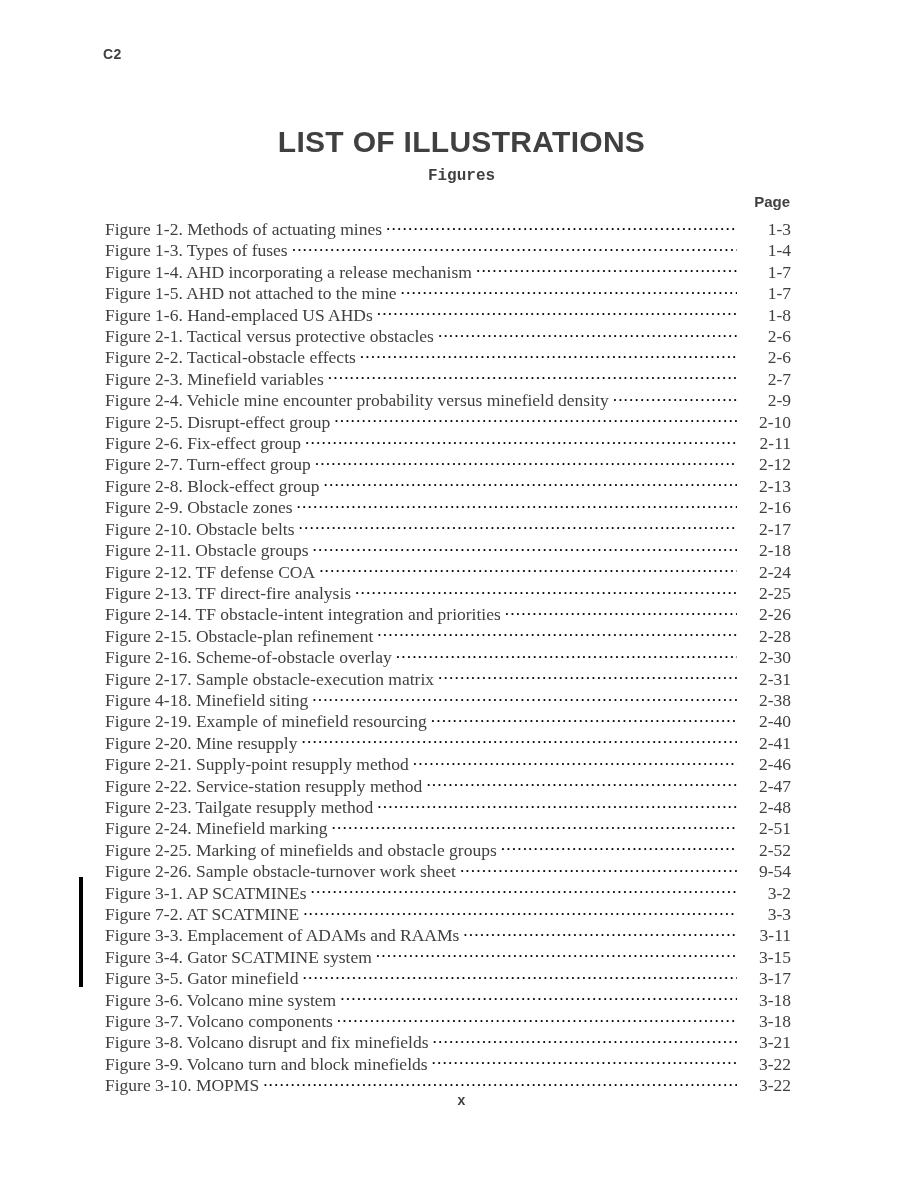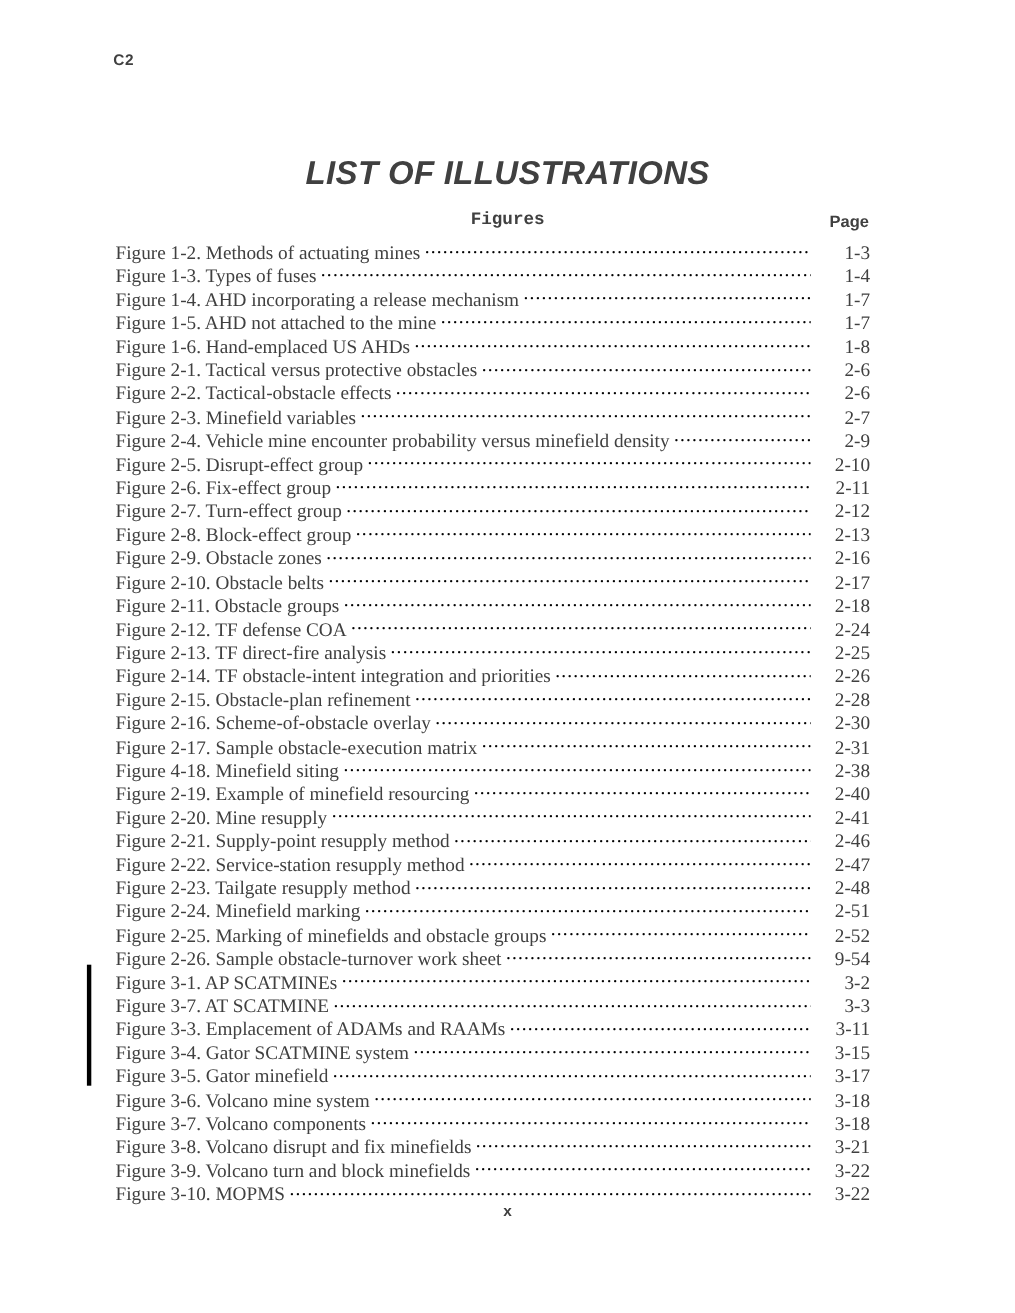--- a/index.html
+++ b/index.html
@@ -30,22 +30,21 @@
     top: 125px;
     left: 0;
     width: 923px;
     text-align: center;
   }
   .main-title {
     font-family: "Liberation Sans", sans-serif;
     font-weight: bold;
     font-size: 30px;
     letter-spacing: 0.3px;
-    margin: 16px;
-    font-style: italic;
+    margin: 0;
   }
   .sub-title {
     font-family: Liberation Mono, monospace;
     font-weight: bold;
     font-size: 16px;
     margin: 8px 0 0 0;
   }
   .page-col-header {
     position: absolute;
     top: 193px;
@@ -280,21 +279,21 @@
         <span class="toc-label">Figure 2-26. Sample obstacle-turnover work sheet</span>
         <span class="toc-dots"></span>
         <span class="toc-page">9-54</span>
       </div>
       <div class="toc-row">
         <span class="toc-label">Figure 3-1. AP SCATMINEs</span>
         <span class="toc-dots"></span>
         <span class="toc-page">3-2</span>
       </div>
       <div class="toc-row">
-        <span class="toc-label">Figure 3-7. AT SCATMINE</span>
+        <span class="toc-label">Figure 7-2. AT SCATMINE</span>
         <span class="toc-dots"></span>
         <span class="toc-page">3-3</span>
       </div>
       <div class="toc-row">
         <span class="toc-label">Figure 3-3. Emplacement of ADAMs and RAAMs</span>
         <span class="toc-dots"></span>
         <span class="toc-page">3-11</span>
       </div>
       <div class="toc-row">
         <span class="toc-label">Figure 3-4. Gator SCATMINE system</span>

